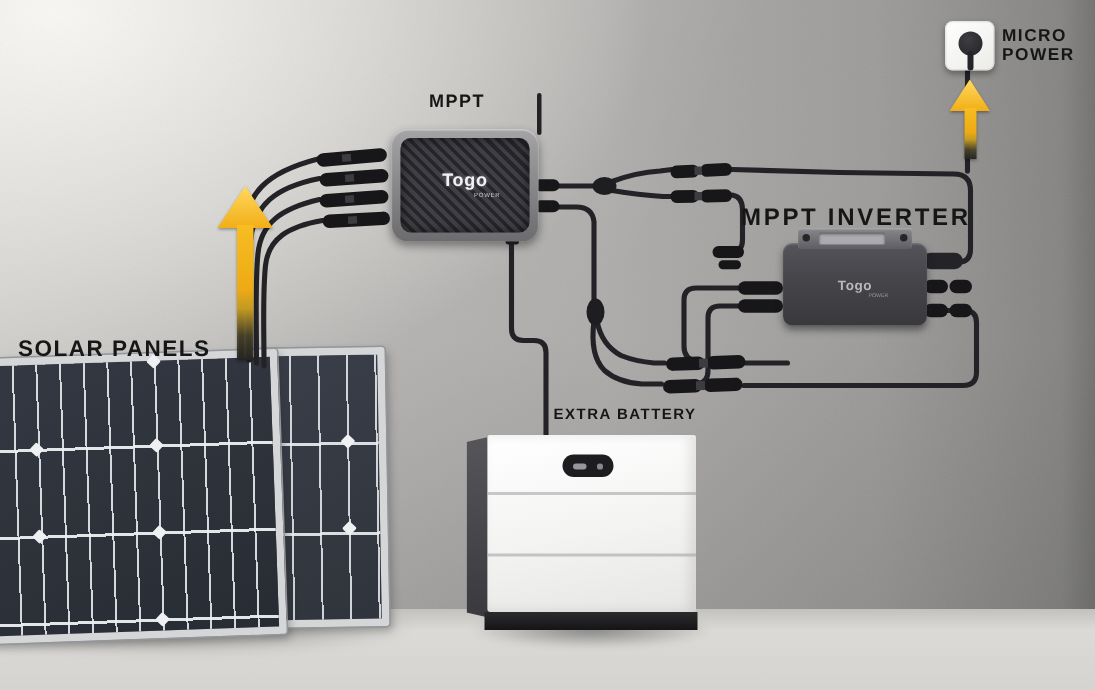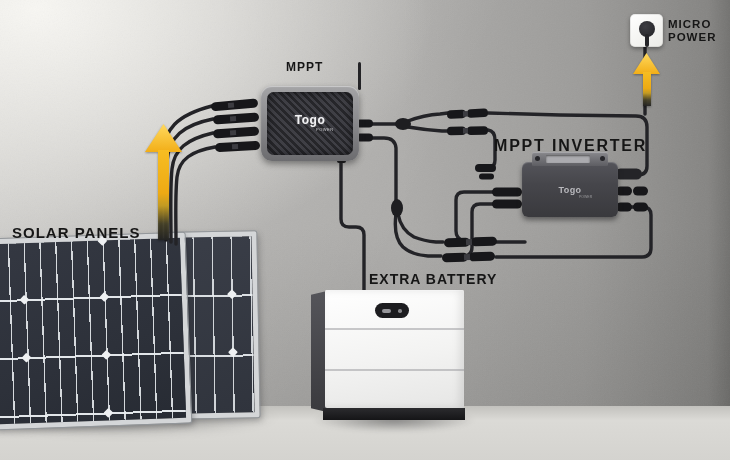--- a/index.html
+++ b/index.html
@@ -102,21 +102,21 @@
   .arrow2 .shaft{left:9.5px;top:19px;width:8.5px;height:34px;}
 
   
   .cables{left:0;top:0;width:730px;height:460px;z-index:5;}
 
   
   .lbl{color:#161616;font-weight:700;white-space:pre;z-index:9;}
   .lbl-solar{left:12px;top:211px;font-size:15px;letter-spacing:1px;margin-top:13px;}
   .lbl-mppt{left:286px;top:60px;font-size:12px;letter-spacing:1px;}
   .lbl-inverter{left:494px;top:137px;font-size:16px;letter-spacing:1.8px;}
-  .lbl-battery{left:369px;top:271px;font-size:14px;letter-spacing:1px;}
+  .lbl-battery{left:369px;top:271px;font-size:10px;letter-spacing:1px;}
   .lbl-socket{left:668px;top:18px;font-size:11.5px;letter-spacing:1px;line-height:13px;}
 </style>
 </head>
 <body>
 
 <div id="stage">
 
   <div class="wall"></div>
   <svg class="wall-tex" width="730" height="412">
     <filter id="stucco">

